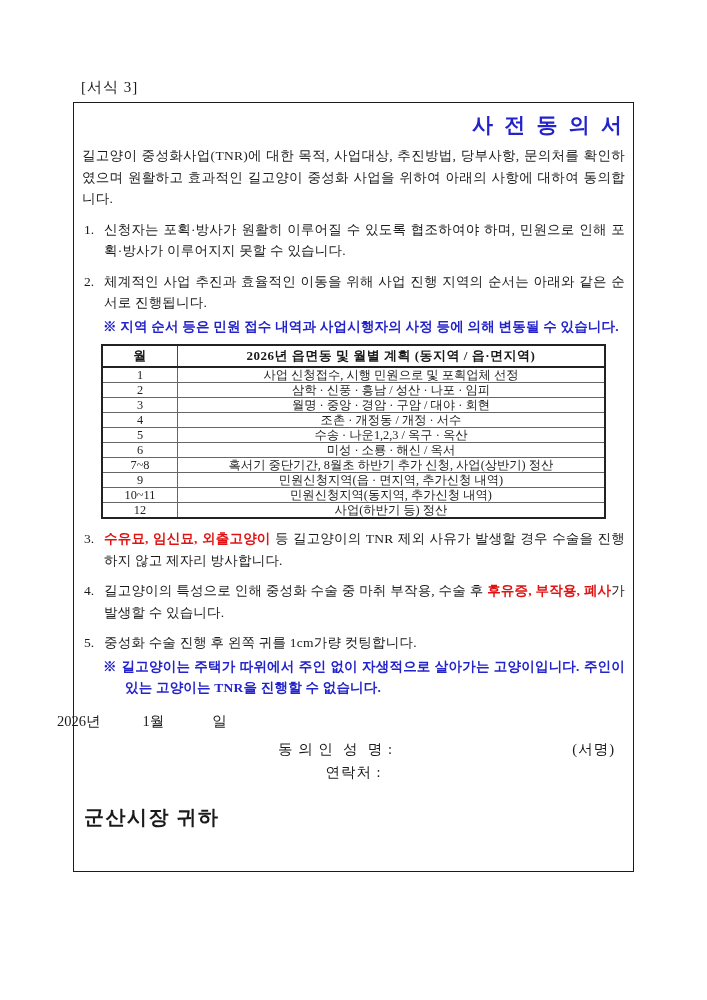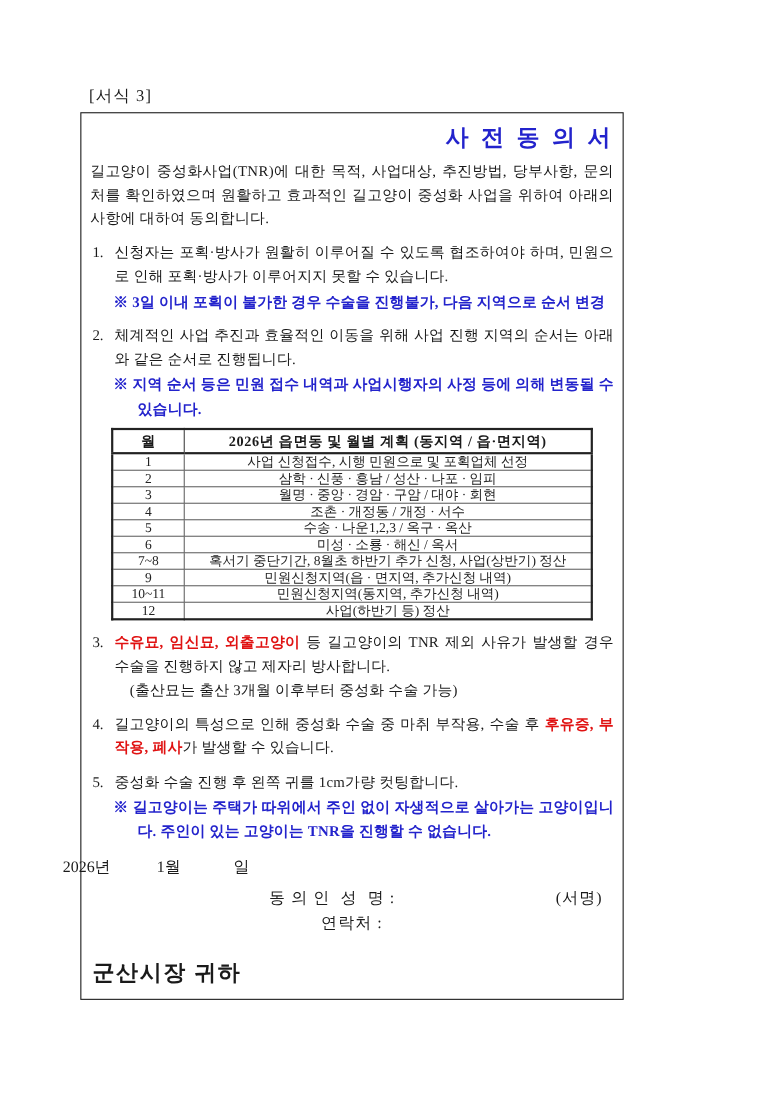--- a/index.html
+++ b/index.html
@@ -10,21 +10,21 @@
   *{margin:0;padding:0;box-sizing:border-box;}
   html,body{background:#ffffff;}
   body{
     width:707px;height:1000px;
     font-family:"Liberation Serif","DejaVu Serif",serif;
     color:var(--ink);
     position:relative;
     overflow:hidden;
   }
   .page{
-    position:absolute;left:73px;top:78px;width:494px;
+    position:absolute;left:73px;top:78px;width:561px;
   }
   .form-label{
     font-size:15px;
     margin-left:8px;
     margin-bottom:5px;
     letter-spacing:1px;
   }
   .box{
     border:1.6px solid #1c1c1c;
     padding:6px 8px 10px 8px;
@@ -144,21 +144,20 @@
 
   <div class="box">
 
     <div class="title">사 전 동 의 서</div>
 
     <p class="intro">길고양이 중성화사업(TNR)에 대한 목적, 사업대상, 추진방법, 당부사항, 문의처를 확인하였으며 원활하고 효과적인 길고양이 중성화 사업을 위하여 아래의 사항에 대하여 동의합니다.</p>
 
     <div class="item">
       <span class="num">1.</span>
       <div class="body">신청자는 포획·방사가 원활히 이루어질 수 있도록 협조하여야 하며, 민원으로 인해 포획·방사가 이루어지지 못할 수 있습니다.</div>
-      <div class="note">※ 3일 이내 포획이 불가한 경우 수술을 진행불가, 다음 지역으로 순서 변경</div>
     </div>
 
     <div class="item">
       <span class="num">2.</span>
       <div class="body">체계적인 사업 추진과 효율적인 이동을 위해 사업 진행 지역의 순서는 아래와 같은 순서로 진행됩니다.</div>
       <div class="note">※ 지역 순서 등은 민원 접수 내역과 사업시행자의 사정 등에 의해 변동될 수 있습니다.</div>
     </div>
 
     <table class="schedule">
       <colgroup>
@@ -211,21 +210,20 @@
           <tr>
             <td>12</td>
             <td>사업(하반기 등) 정산</td>
           </tr>
         </tbody>
     </table>
 
     <div class="item">
       <span class="num">3.</span>
       <div class="body"><span class="red">수유묘, 임신묘, 외출고양이</span><span> 등 길고양이의 TNR 제외 사유가 발생할 경우 수술을 진행하지 않고 제자리 방사합니다.</span>
-        <div class="sub-paren">(출산묘는 출산 3개월 이후부터 중성화 수술 가능)</div>
       </div>
     </div>
 
     <div class="item">
       <span class="num">4.</span>
       <div class="body"><span>길고양이의 특성으로 인해 중성화 수술 중 마취 부작용, 수술 후 </span><span class="red">후유증, 부작용, 폐사</span><span>가 발생할 수 있습니다.</span></div>
     </div>
 
     <div class="item">
       <span class="num">5.</span>

